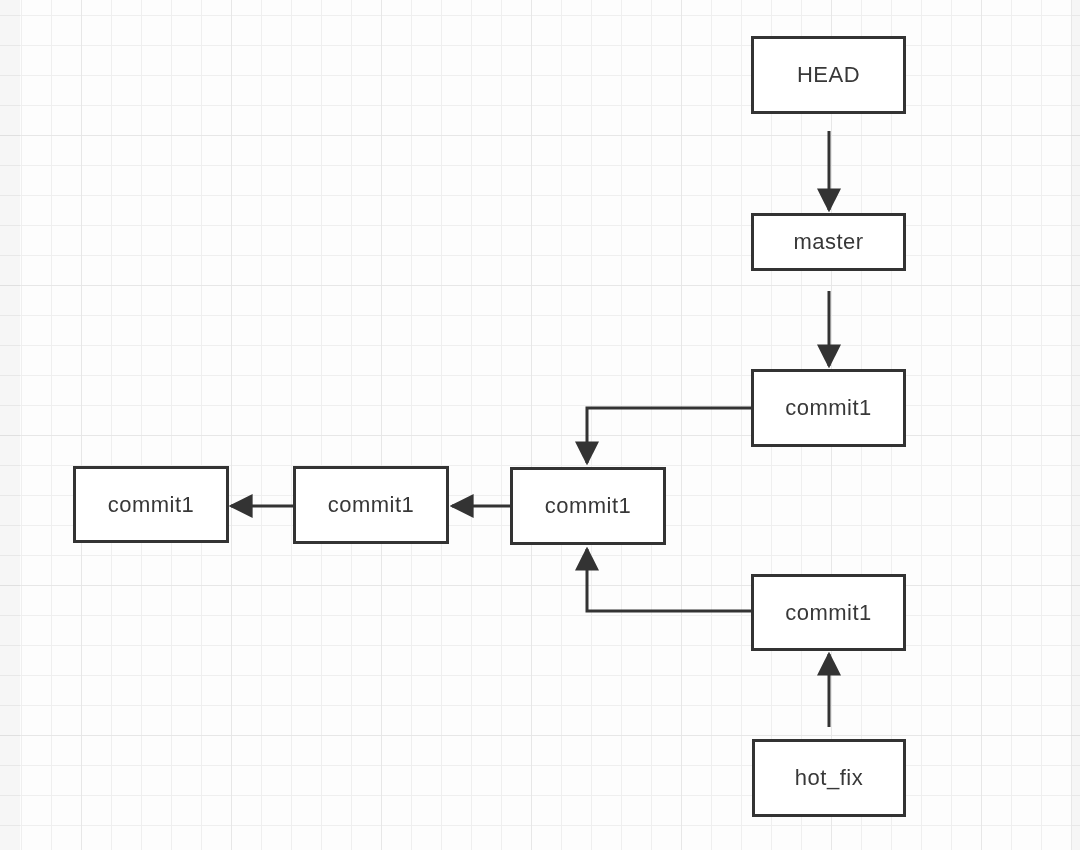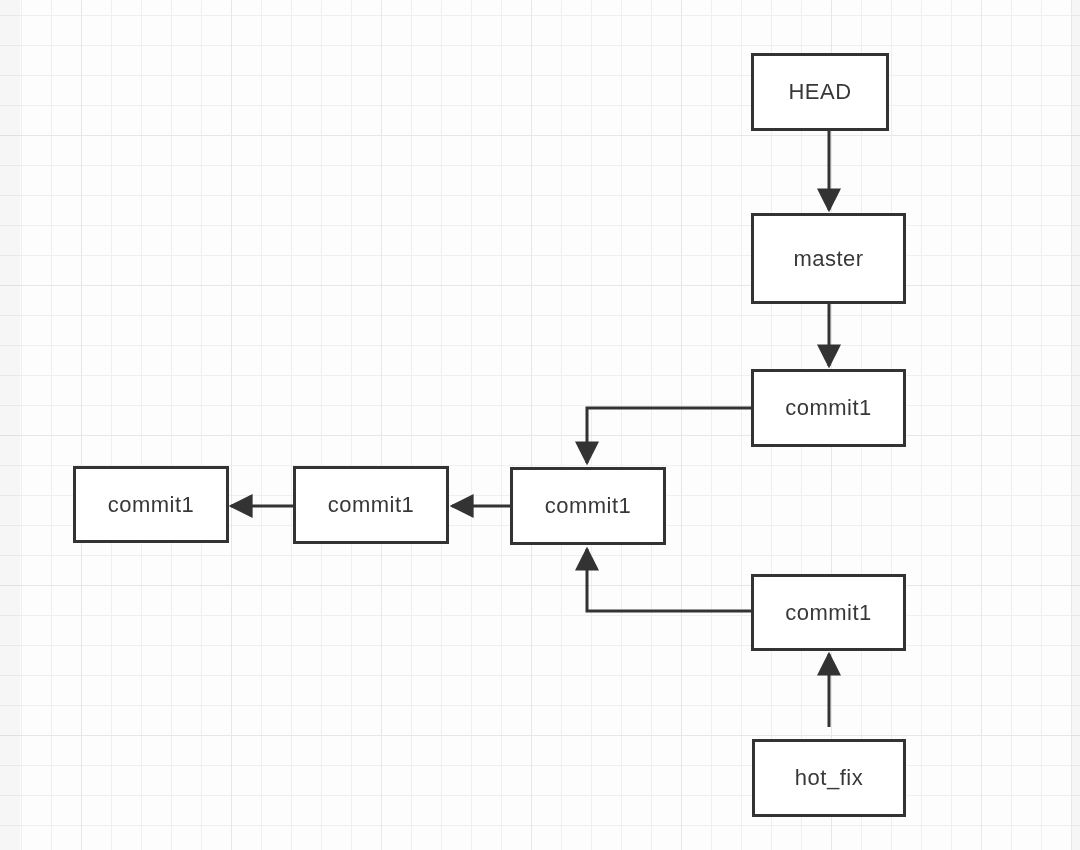--- a/index.html
+++ b/index.html
@@ -72,25 +72,25 @@
     </defs>
     <path class="edge" d="M 829 131 L 829 210" marker-end="url(#arrowhead)"></path>
     <path class="edge" d="M 829 291 L 829 366" marker-end="url(#arrowhead)"></path>
     <path class="edge" d="M 751 408 L 587 408 L 587 463" marker-end="url(#arrowhead)"></path>
     <path class="edge" d="M 510 506 L 452 506" marker-end="url(#arrowhead)"></path>
     <path class="edge" d="M 293 506 L 231 506" marker-end="url(#arrowhead)"></path>
     <path class="edge" d="M 751 611 L 587 611 L 587 549" marker-end="url(#arrowhead)"></path>
     <path class="edge" d="M 829 727 L 829 654" marker-end="url(#arrowhead)"></path>
   </svg>
 
-  <div class="node" style="left:751px; top:53px; width:138px; height:78px;">
+  <div class="node" style="left:751px; top:36px; width:155px; height:78px;">
     <span>HEAD</span>
   </div>
 
-  <div class="node" style="left:751px; top:213px; width:155px; height:91px;">
+  <div class="node" style="left:751px; top:213px; width:155px; height:58px;">
     <span>master</span>
   </div>
 
   <div class="node" style="left:751px; top:369px; width:155px; height:78px;">
     <span>commit1</span>
   </div>
 
   <div class="node" style="left:510px; top:467px; width:156px; height:78px;">
     <span>commit1</span>
   </div>

